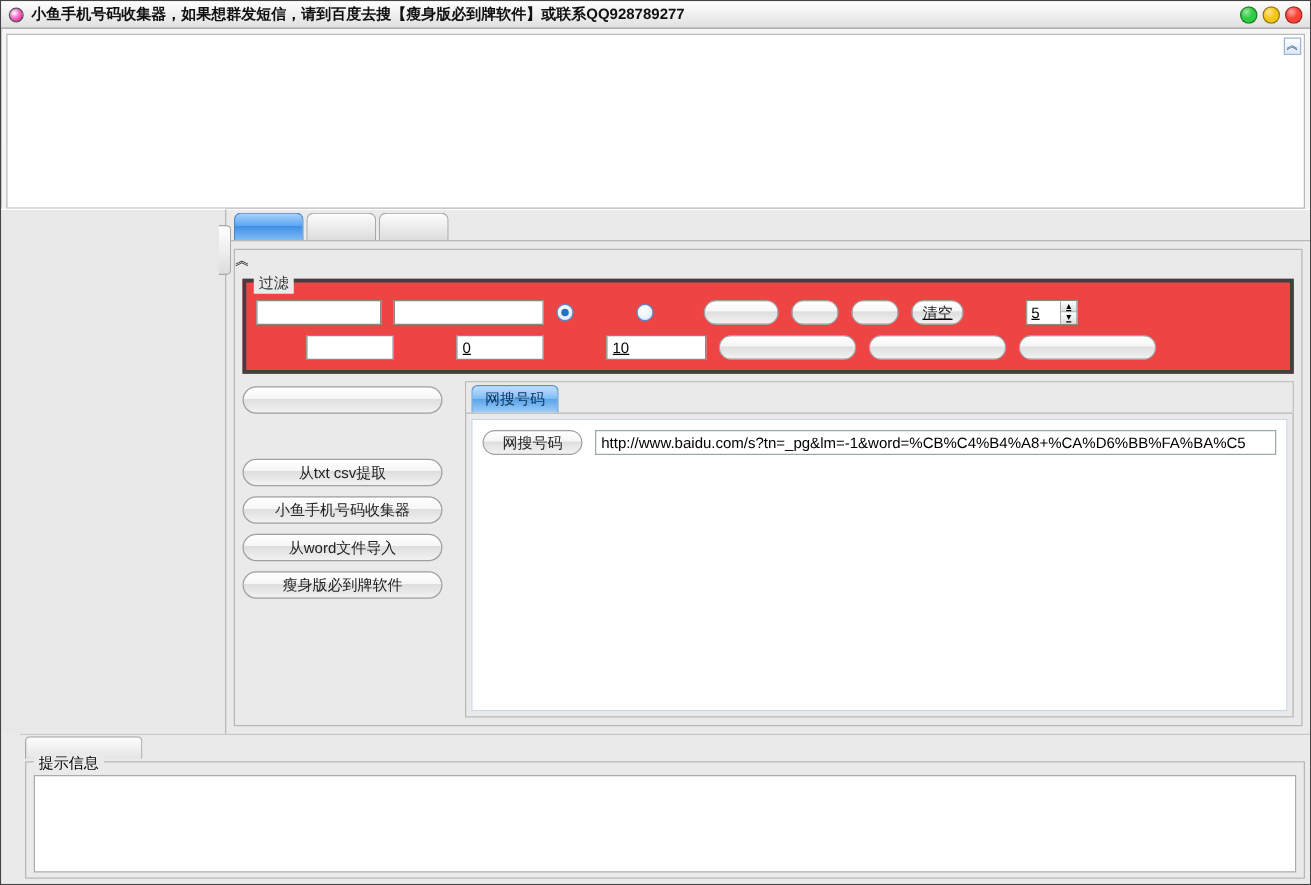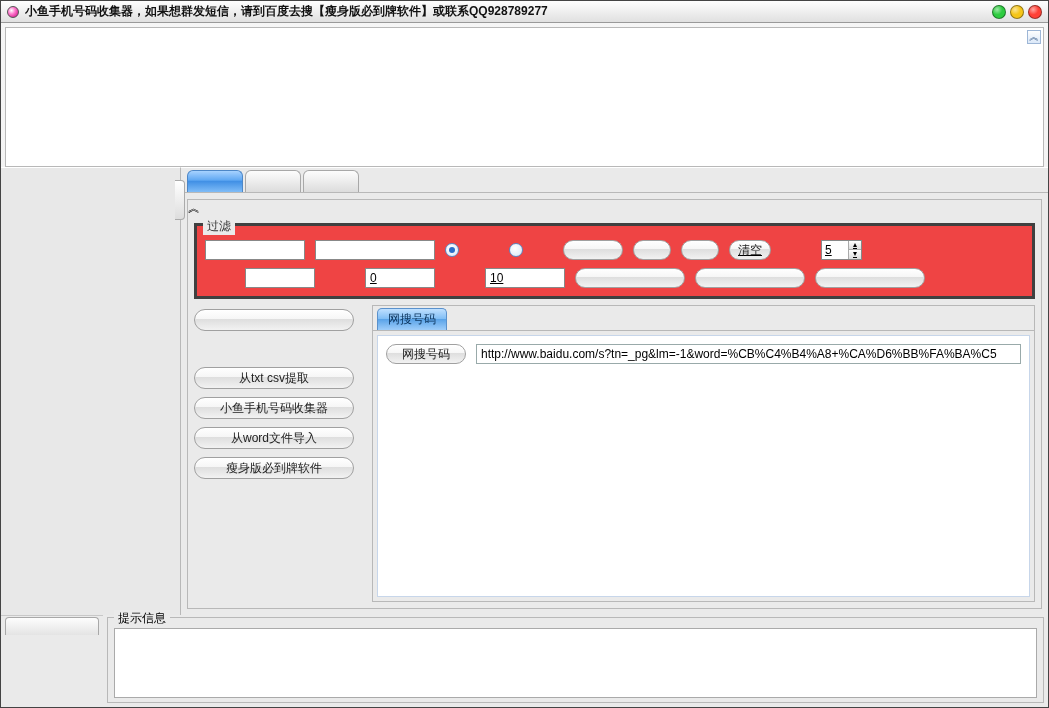--- a/index.html
+++ b/index.html
@@ -203,22 +203,22 @@
   }
   .spinner input{border:none;width:26px;text-align:left;font-size:12px;padding:0 3px}
   .spinner .sp-btns{display:flex;flex-direction:column;border-left:1px solid #aaa}
   .spinner .sp-btns span{
     width:12px;height:9px;font-size:8px;line-height:8px;text-align:center;
     background:linear-gradient(#fff,#ddd);cursor:pointer;
   }
   .spinner .sp-btns span:first-child{border-bottom:1px solid #aaa}
 
   .bottom-area{
-    height:92px; background:#eaeaea;
-    display:flex;
+    height:120px; background:#eaeaea;
+    display:flex;flex-direction:column;padding-left:15px;
   }
   .tabrow-placeholder{
     height:20px;background:#eaeaea;border-top:1px solid #c8c8c8;
     display:flex;align-items:flex-end;padding:0 4px;
   }
   .empty-tab{
     width:94px;height:18px;border:1px solid #a8a8a8;border-bottom:none;
     border-radius:4px 4px 0 0;background:linear-gradient(#fdfdfd,#e4e4e4);
   }
   .hint-group{

